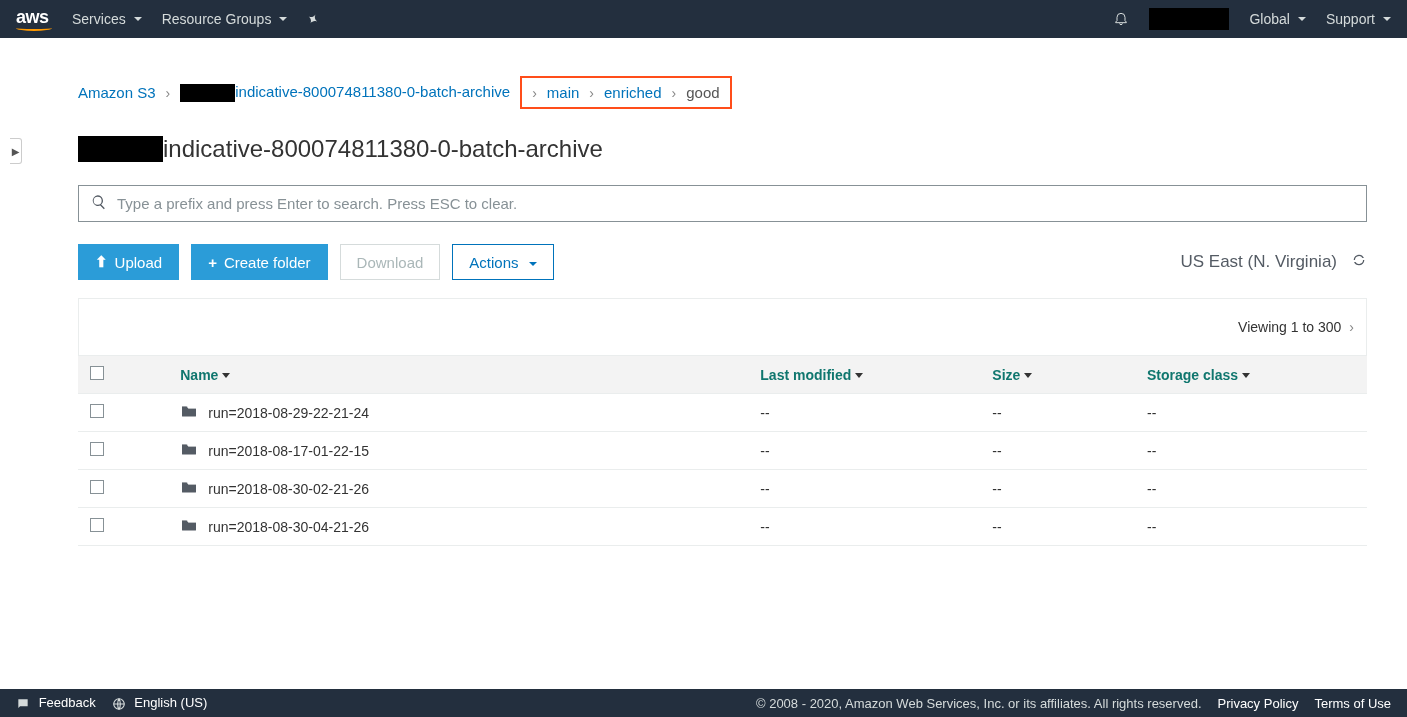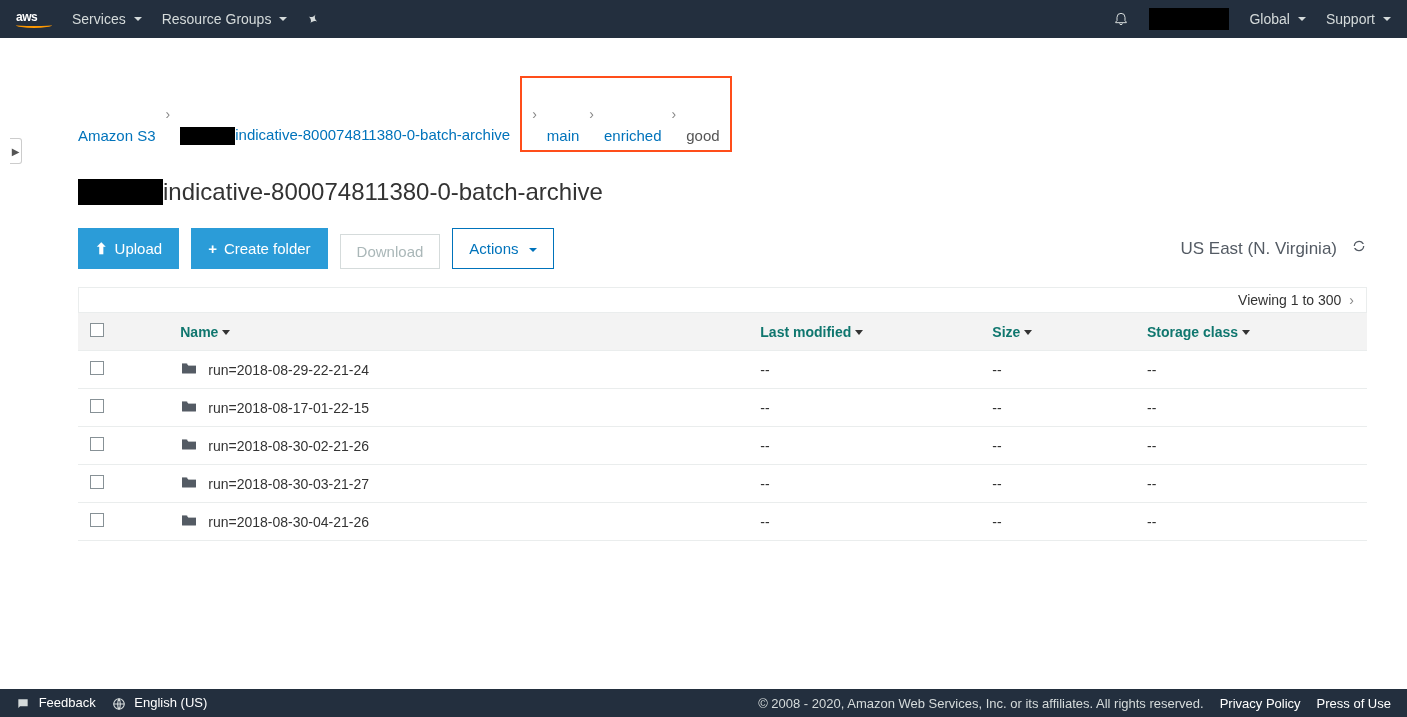--- a/index.html
+++ b/index.html
@@ -2,36 +2,36 @@
 <html><head>
 <meta charset="utf-8">
 <style>
 * { box-sizing: border-box; margin: 0; padding: 0; }
 body { font-family: "Amazon Ember", "Helvetica Neue", Arial, sans-serif; font-size: 14px; color: #333; background: #fff; }
 a { text-decoration: none; }
 
 
 .top-nav { background: #232f3e; color: #fff; height: 38px; display: flex; align-items: center; padding: 0 16px; justify-content: space-between; }
 .top-left, .top-right { display: flex; align-items: center; gap: 20px; }
-.aws-logo { font-weight: bold; font-size: 12px; color: #fff; letter-spacing: -0.5px; display:flex; flex-direction:column; line-height:1;}
+.aws-logo { font-weight: bold; font-size: 18px; color: #fff; letter-spacing: -0.5px; display:flex; flex-direction:column; line-height:1;}
 .aws-logo .swoosh { height: 6px; width: 36px; border-bottom: 2px solid #ff9900; border-radius: 0 0 50% 50%; margin-top:-1px;}
 .nav-item { color: #d5dbdb; font-size: 14px; display: flex; align-items: center; gap: 5px; cursor: pointer; }
 .caret-down::after { content: ""; display:inline-block; border-left: 4px solid transparent; border-right: 4px solid transparent; border-top: 4px solid #d5dbdb; margin-left:3px; vertical-align: middle;}
 .pin-icon { font-size: 14px; color: #d5dbdb; transform: rotate(30deg); }
 .bell-icon svg { width: 16px; height: 16px; fill: none; stroke: #d5dbdb; stroke-width: 1.5; }
 .redact-top { background:#000; width:80px; height:22px; }
 
 
 .content { padding: 0 0 60px 0; position: relative; }
 .handle-tab { position:absolute; left:10px; top:100px; width:12px; height:26px; background:#fff; border:1px solid #ccc; border-left:none; display:flex; align-items:center; justify-content:center; font-size:10px; color:#555; cursor:pointer; border-radius: 0 3px 3px 0;}
 .inner { padding: 20px 40px 0 78px; }
 
 
 .breadcrumb { display: flex; align-items: center; gap: 10px; font-size: 15px; margin: 18px 0 26px 0; flex-wrap: wrap; }
-.breadcrumb .crumb { color: #0073bb; cursor: pointer; margin-top: 43px; }
+.breadcrumb .crumb { color: #0073bb; cursor: pointer; }
 .breadcrumb .crumb.current { color: #555; cursor: default; }
 .breadcrumb .sep { color: #888; font-size: 14px; }
 .redact-inline { background: #000; display: inline-block; width: 55px; height: 18px; vertical-align: middle; }
 .highlight-box { border: 2px solid #ff4d1a; padding: 6px 10px; display: flex; align-items: center; gap: 10px; }
 
 
 .page-title-row { display:flex; align-items:center; gap:0; margin-bottom: 22px; }
 .page-title-redact { background:#000; width:85px; height:26px; }
 .page-title { font-size: 24px; font-weight: 400; color: #333; }
 
@@ -44,29 +44,29 @@
 .search-box { display:flex; align-items:center; border:1px solid #879196; padding: 8px 12px; gap:10px; }
 .search-box input { border:none; outline:none; flex:1; font-size:15px; color:#333; }
 .search-box input::placeholder { color:#879196; }
 .search-icon svg { width:16px; height:16px; fill:#545b64; }
 
 
 .toolbar { display:flex; align-items:center; justify-content:space-between; margin-bottom: 18px; }
 .toolbar-left { display:flex; gap:12px; }
 .btn { padding: 8px 16px; font-size:15px; border:1px solid transparent; cursor:pointer; display:inline-flex; align-items:center; gap:7px; }
 .btn-primary { background:#2b9cd8; color:#fff; }
-.btn-disabled { background:#fff; color:#aab7b8; border:1px solid #d5dbdb; cursor:not-allowed;margin-top:6px; }
+.btn-disabled { background:#fff; color:#aab7b8; border:1px solid #d5dbdb; cursor:not-allowed; }
 .btn-outline { background:#fff; color:#0073bb; border:1px solid #0073bb; }
 .btn-outline .caret-down::after { border-top-color:#0073bb; }
 .upload-icon, .plus-icon { font-weight:bold; }
 .toolbar-right { display:flex; align-items:center; gap:14px; color:#545b64; font-size:17px;}
 .refresh-icon svg { width:16px; height:16px; fill:#545b64; cursor:pointer; }
 
 
-.pager-row { display:flex; justify-content:flex-end; padding: 4px 12px; border:1px solid #eaeded; border-bottom:none; background:#fff; font-size:14px; color:#333; align-items:center; gap:8px;}
+.pager-row { display:flex; justify-content:flex-end; padding: 20px 12px; border:1px solid #eaeded; border-bottom:none; background:#fff; font-size:14px; color:#333; align-items:center; gap:8px;}
 .pager-row .chev { color:#888; cursor:pointer; font-size:14px;}
 
 
 .table { width:100%; border-collapse: collapse; }
 .table th { text-align:left; padding: 10px 12px; background:#f3f3f3; border-top:1px solid #eaeded; border-bottom:1px solid #eaeded; font-weight:bold; font-size:14px; color:#0f766e;}
 .table th .sort-caret::after { content:""; display:inline-block; border-left:4px solid transparent; border-right:4px solid transparent; border-top:5px solid #333; margin-left:4px; vertical-align:middle;}
 .table td { padding: 10px 12px; border-bottom:1px solid #eaeded; font-size:14px; color:#333; }
 .col-check { width:40px; }
 .col-name { width:45%; }
 .col-mod { width:18%; }
@@ -136,20 +136,30 @@
         <span class="crumb current">good</span>
       </span>
     </div>
 
     <div class="page-title-row">
       <div class="page-title-redact"></div>
       <h1 class="page-title">indicative-800074811380-0-batch-archive</h1>
     </div>
 
 
+    <div class="search-wrap">
+      <div class="search-box">
+        <span class="search-icon">
+          <svg viewBox="0 0 24 24">
+              <path d="M10 2a8 8 0 015.3 13.9l5.4 5.4-1.4 1.4-5.4-5.4A8 8 0 1110 2zm0 2a6 6 0 100 12 6 6 0 000-12z"></path>
+            </svg>
+        </span>
+        <input type="text" placeholder="Type a prefix and press Enter to search. Press ESC to clear." style="">
+      </div>
+    </div>
 
     <div class="toolbar">
       <div class="toolbar-left">
         <button class="btn btn-primary">
           <span class="upload-icon">⬆</span>
           <span>Upload</span>
         </button>
         <button class="btn btn-primary">
           <span class="plus-icon">+</span>
           <span>Create folder</span>
@@ -232,35 +242,20 @@
             <td>--</td>
           </tr>
           <tr>
             <td><span class="checkbox"></span></td>
             <td>
               <div class="name-cell">
                 <span class="folder-icon"><svg viewBox="0 0 24 20">
                     <path d="M2 3h7l2 3h11v11a1 1 0 01-1 1H3a1 1 0 01-1-1V3z"></path>
                     <path d="M2 3h7l2 3h11" fill="none" stroke="#fff" stroke-width="1"></path>
                   </svg></span>
-                <span class="name-link">run=2018-08-30-03-21-27</span>
-              </div>
-            </td>
-            <td>--</td>
-            <td>--</td>
-            <td>--</td>
-          </tr>
-          <tr>
-            <td><span class="checkbox"></span></td>
-            <td>
-              <div class="name-cell">
-                <span class="folder-icon"><svg viewBox="0 0 24 20">
-                    <path d="M2 3h7l2 3h11v11a1 1 0 01-1 1H3a1 1 0 01-1-1V3z"></path>
-                    <path d="M2 3h7l2 3h11" fill="none" stroke="#fff" stroke-width="1"></path>
-                  </svg></span>
                 <span class="name-link">run=2018-08-30-04-21-26</span>
               </div>
             </td>
             <td>--</td>
             <td>--</td>
             <td>--</td>
           </tr>
         </tbody>
     </table>
 
@@ -279,15 +274,15 @@
       <span class="globe-icon"><svg viewBox="0 0 24 24">
             <circle cx="12" cy="12" r="9" fill="none" stroke="#d5dbdb" stroke-width="2"></circle>
             <path d="M3 12h18M12 3c3 3 3 15 0 18M12 3c-3 3-3 15 0 18" fill="none" stroke="#d5dbdb" stroke-width="2"></path>
           </svg></span>
       <a>English (US)</a>
     </span>
   </div>
   <div class="footer-right">
     <span>© 2008 - 2020, Amazon Web Services, Inc. or its affiliates. All rights reserved.</span>
     <a>Privacy Policy</a>
-    <a>Press of Use</a>
+    <a>Terms of Use</a>
   </div>
 </div>
 
 </body></html>

